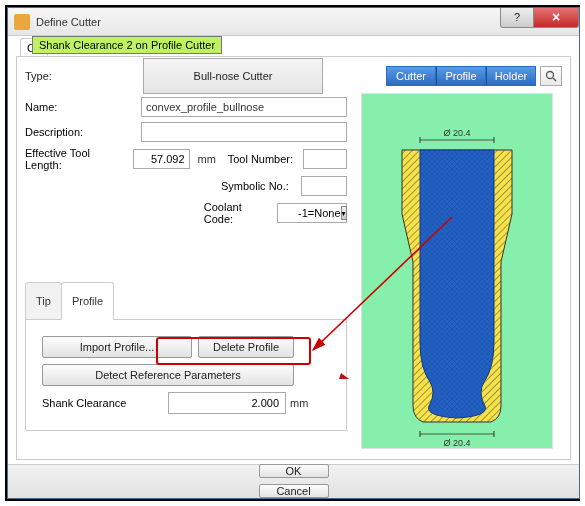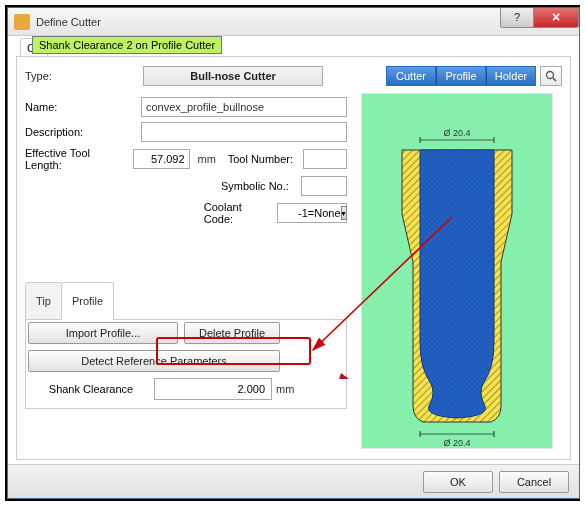--- a/index.html
+++ b/index.html
@@ -16,21 +16,21 @@
   
   .body { position:relative; padding:6px 8px; height:calc(100% - 28px - 34px); }
   
   .tooltip { position:absolute; left:24px; top:0px; background:#bef264; border:1px solid #777; padding:2px 6px; z-index:50; }
   .tab-cu { position:absolute; left:12px; top:2px; padding:3px 6px; border:1px solid #ccc; border-bottom:none; background:#fff; border-radius:3px 3px 0 0;}
   
   .panel { position:absolute; left:8px; top:20px; right:8px; bottom:4px; border:1px solid #ccc; background:#fff; padding:8px; }
   
   .row { display:flex; align-items:center; margin-bottom:5px; height:22px;}
   .lbl { width:118px; color:#222; }
-  .wideinput { flex:1; height:20px; border:1px solid #aaa; background:linear-gradient(#f4f4f4,#e6e6e6); text-align:left; display:flex; align-items:center; justify-content:center; color:#222;font-weight:bold;}
+  .wideinput { flex:1; height:36px; border:1px solid #aaa; background:linear-gradient(#f4f4f4,#e6e6e6); text-align:left; display:flex; align-items:center; justify-content:center; color:#222;}
   .txtinput { height:20px; border:1px solid #aaa; padding:0 4px; display:flex; align-items:center; background:#fff; color:#333;}
   
   .toprow .wideinput { margin-right:4px; }
   .seg { display:flex; gap:0; }
   .segbtn { height:20px; border:1px solid #2a6cc2; background:linear-gradient(#5a9be6,#2a6cc2); color:#fff; display:flex; align-items:center; justify-content:center; padding:0 8px; }
   .segbtn + .segbtn { border-left:1px solid #1d4f93; }
   .iconbtn { width:22px; height:20px; border:1px solid #aaa; background:linear-gradient(#fdfdfd,#e8e8e8); margin-left:4px; display:flex; align-items:center; justify-content:center; }
   
   .leftcol { position:absolute; left:8px; top:40px; width:322px; }
   .rightcol { position:absolute; left:344px; top:36px; width:192px; bottom:10px; border:1px solid #e2e2e2; background:#86efac; }
@@ -39,31 +39,31 @@
   .pair .plbl { width:110px; }
   .pair .pval { flex:1; }
   .numbox { width:90px; height:20px; border:1px solid #aaa; text-align:right; padding:0 4px; display:flex; align-items:center; justify-content:flex-end; background:#fff;}
   .unit { margin-left:4px; color:#333;}
   
   .leftpair-row { display:flex; gap:4px; align-items:center; margin-bottom:5px;}
   
   .subtabs { margin-top:12px; display:flex; }
   .subtab { padding:12px 10px; border:1px solid #ccc; background:#f2f2f2; border-radius:3px 3px 0 0; margin-right:-1px; color:#333;margin-top:45px;}
   .subtab.active { background:#fff; border-bottom:1px solid #fff; position:relative; z-index:2;}
-  .subpanel { border:1px solid #ccc; padding:2px; margin-top:-1px; min-height:90px;text-align:center;}
+  .subpanel { border:1px solid #ccc; padding:16px; margin-top:-1px; min-height:90px;}
   
   .btn { height:22px; border:1px solid #999; background:linear-gradient(#fdfdfd,#e2e2e2); display:flex; align-items:center; justify-content:center; padding:0 10px; color:#222; border-radius:2px;}
   .btnrow { display:flex; gap:6px; margin-bottom:6px;}
   
   .shankrow { display:flex; align-items:center; margin-top:6px;}
   .shankrow .lbl2 { width:126px;}
   .shankbox { width:118px; height:22px; border:1px solid #aaa; display:flex; align-items:center; justify-content:flex-end; padding:0 6px; background:#fff;}
   .redrect { position:absolute; border:2px solid #c00; border-radius:3px; pointer-events:none;}
   
-  .footer { position:absolute; bottom:0; left:0; right:0; height:34px; background:linear-gradient(#f2f2f2,#e2e2e2); border-top:1px solid #ccc; display:flex; align-items:center; justify-content:flex-end; padding:0 10px; gap:6px;}
+  .footer { position:absolute; bottom:0; left:0; right:0; height:34px; background:linear-gradient(#f2f2f2,#e2e2e2); border-top:1px solid #ccc; display:flex; align-items:center; justify-content:flex-end; padding:0 10px; gap:6px;flex-direction:column;}
   .footer .btn { width:70px; }
   
   .select { height:20px; border:1px solid #aaa; background:#fff; display:flex; align-items:center; padding:0 20px; width:86px; justify-content:space-between;}
   .select .arrow { width:14px; height:14px; border:1px solid #888; background:linear-gradient(#eee,#ccc); display:flex; align-items:center; justify-content:center; font-size:8px;}
   
   .dimlabel { font-size:9px; fill:#333; }
   
   .watermark { position:absolute; right:20px; bottom:32px; opacity:0.85; pointer-events:none; text-align:left;}
   .watermark .wm1 { color:#1a7cc0; font-size:15px; font-weight:bold; font-style:italic;}
   .watermark .wm2 { color:#1a7cc0; font-size:11px; letter-spacing:1px;}

